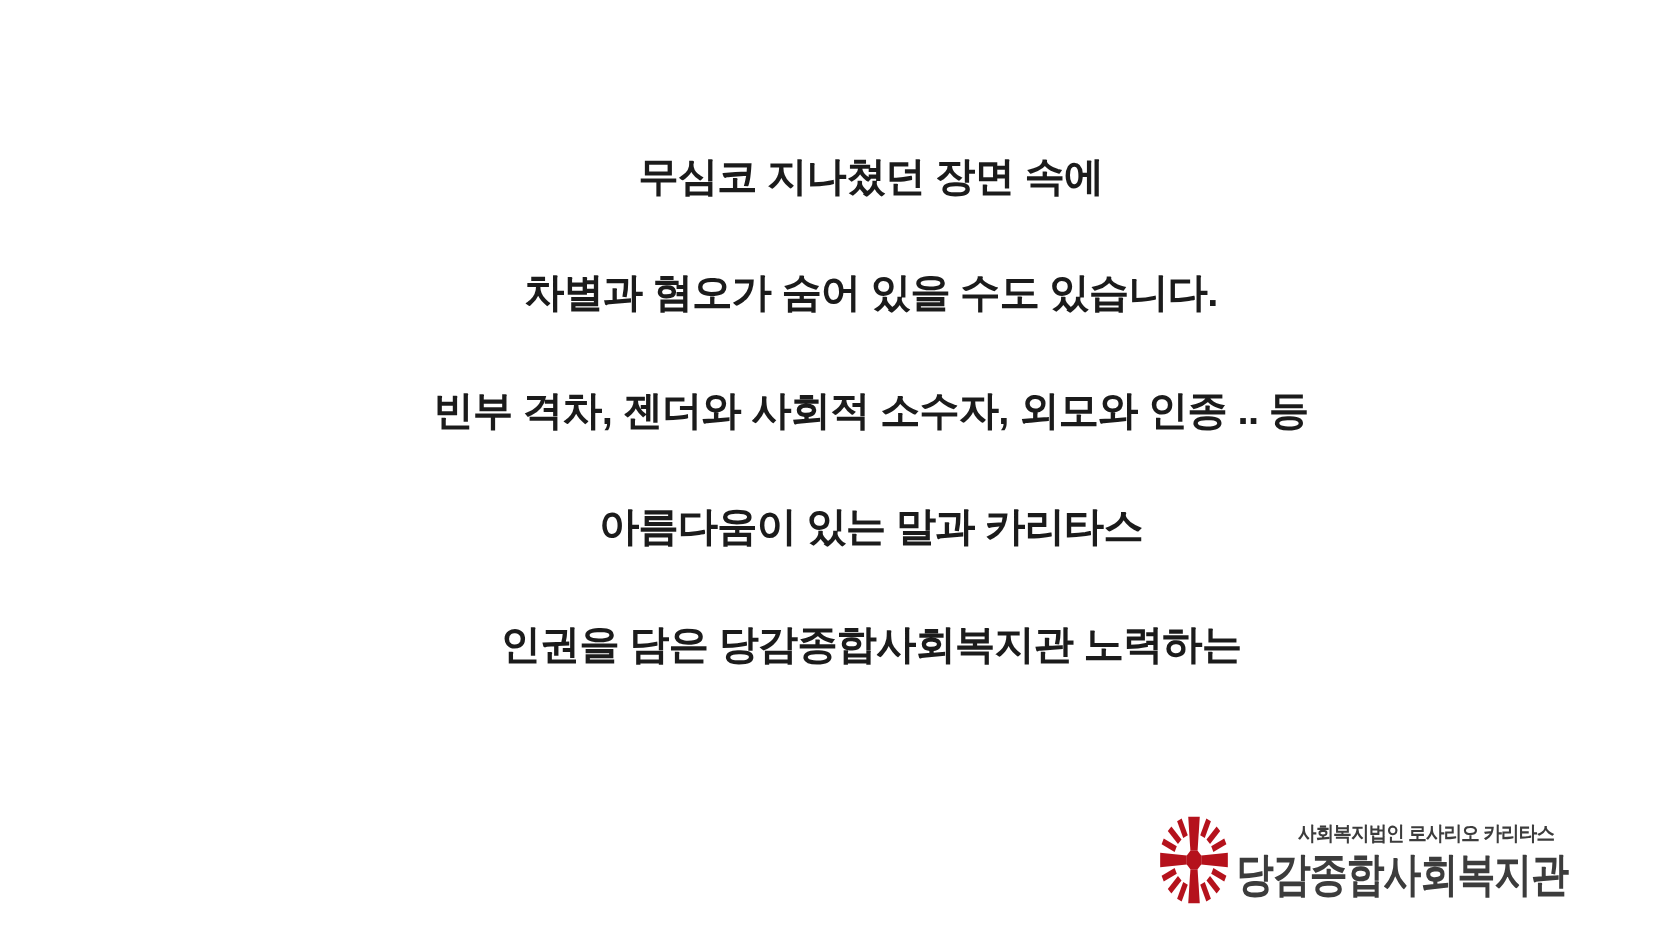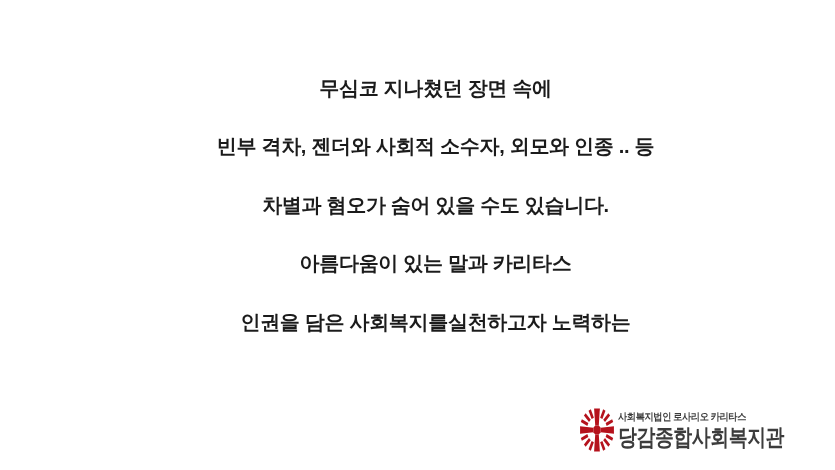--- a/index.html
+++ b/index.html
@@ -49,21 +49,21 @@
   }
   .logo-icon{
     width:36px;
     height:46px;
     flex:0 0 auto;
     margin-right:3px;
   }
   .logo-text-col{
     display:flex;
     flex-direction:column;
-    align-items:flex-start;
+    align-items:center;
   }
   .logo-small{
     font-size:10px;
     font-weight:700;
     color:var(--logo-text);
     letter-spacing:-0.4px;
     white-space:nowrap;
     transform:scaleX(0.92);
     transform-origin:left center;
     margin-bottom:1px;
@@ -79,24 +79,24 @@
     line-height:1.05;
   }
 </style>
 </head>
 <body>
 
 <div class="slide">
 
   <div class="content">
     <p class="text-line">무심코 지나쳤던 장면 속에</p>
+    <p class="text-line">차별과 혐오가 숨어 있을 수도 있습니다.</p>
     <p class="text-line">빈부 격차, 젠더와 사회적 소수자, 외모와 인종 .. 등</p>
-    <p class="text-line">차별과 혐오가 숨어 있을 수도 있습니다.</p>
     <p class="text-line">아름다움이 있는 말과 카리타스</p>
-    <p class="text-line">인권을 담은 사회복지를실천하고자 노력하는</p>
+    <p class="text-line">인권을 담은 당감종합사회복지관 노력하는</p>
   </div>
 
   <div class="logo">
     <svg class="logo-icon" viewBox="0 0 100 100" preserveAspectRatio="none" aria-hidden="true">
       <g fill="var(--cross-red)">
         <polygon points="42,3 58,3 55,40 45,40"></polygon>
         <polygon points="45,60 55,60 58,97 42,97"></polygon>
         <polygon points="3,42 40,45 40,55 3,58"></polygon>
         <polygon points="60,45 97,42 97,58 60,55"></polygon>
         <polygon points="45,40 55,40 60,45 60,55 55,60 45,60 40,55 40,45"></polygon>

